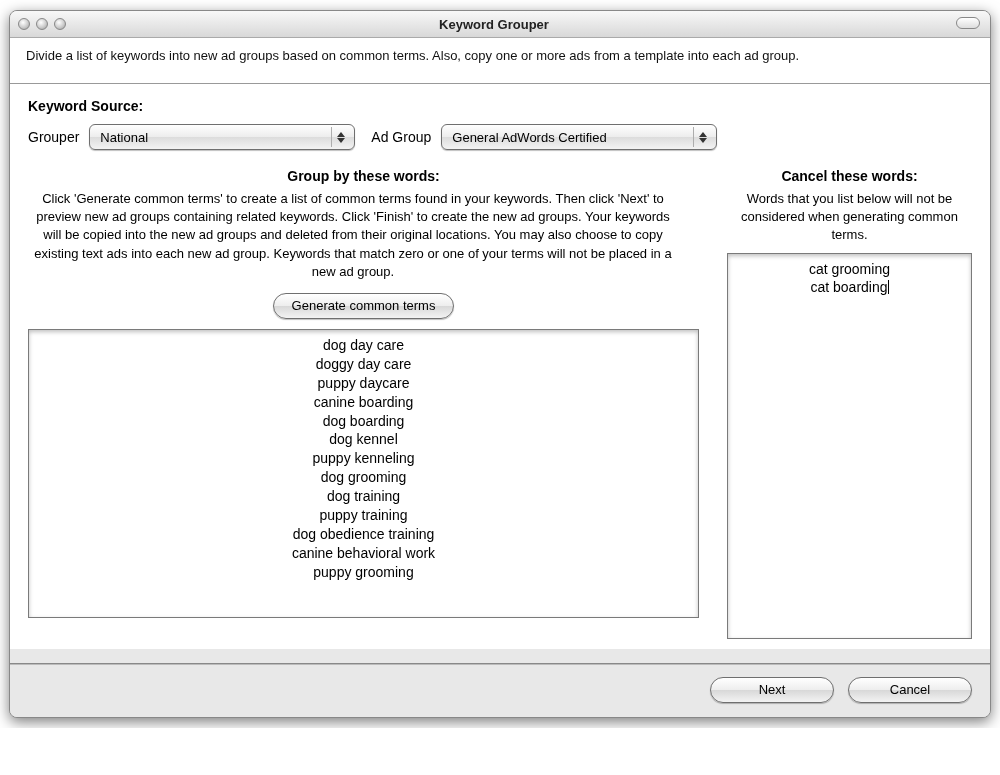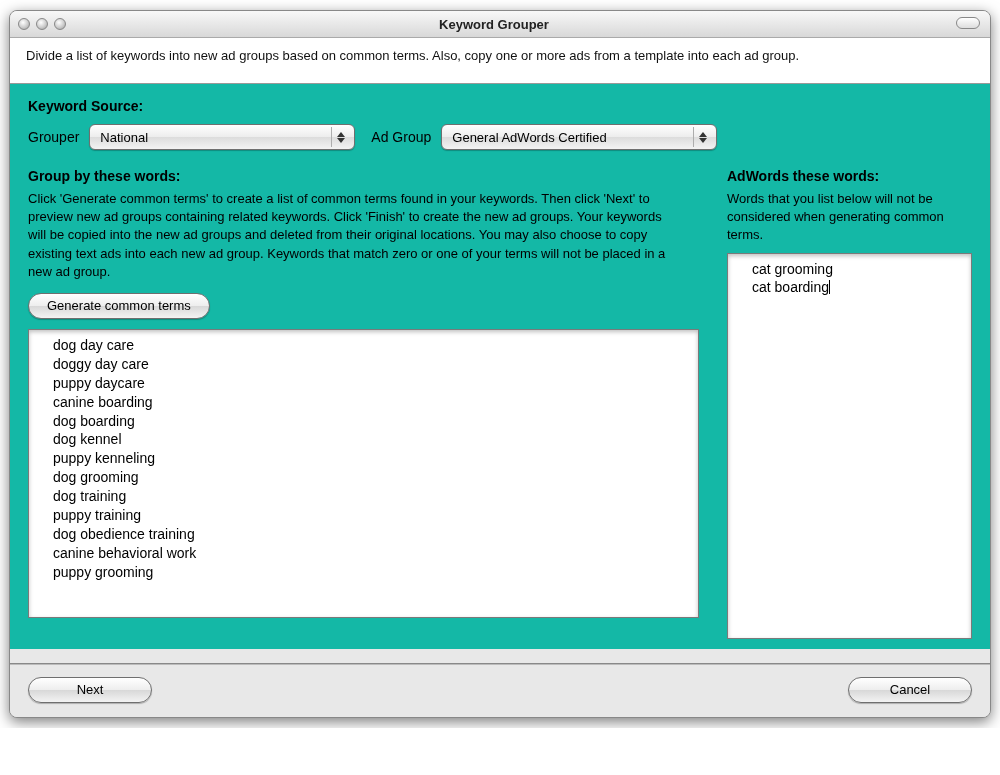--- a/index.html
+++ b/index.html
@@ -68,21 +68,21 @@
     font-weight: bold;
     font-size: 14px;
     margin-bottom: 4px;
   }
   .step-desc {
     font-size: 13px;
     color: #111;
   }
   .body {
     padding: 14px 18px 10px 18px;
-    background: #14b8a6;
+    background: #ffffff;
   }
   .source-label {
     font-weight: bold;
     font-size: 14px;
     margin-bottom: 10px;
   }
   .source-row {
     display: flex;
     align-items: center;
     gap: 10px;
@@ -121,20 +121,21 @@
     width: 0; height: 0;
     border-left: 4px solid transparent;
     border-right: 4px solid transparent;
   }
   .arrow-up { border-bottom: 5px solid #333; }
   .arrow-down { border-top: 5px solid #333; }
 
   .columns {
     display: flex;
     gap: 28px;
+    text-align: center;
   }
   .col-left {
     flex: 1 1 660px;
   }
   .col-right {
     flex: 0 0 245px;
   }
   .section-title {
     font-weight: bold;
     font-size: 14px;
@@ -187,21 +188,21 @@
   .footer-sep {
     height: 1px;
     background: #bbb;
     border-top: 1px solid #888;
     margin-top: 14px;
   }
   .footer {
     background: #e8e8e8;
     padding: 12px 18px 14px 18px;
     display: flex;
-    justify-content: space-between;
+    justify-content: flex-end;
     gap: 14px;
   }
   .footer .pill-button {
     margin: 0;
     min-width: 86px;
     text-align: center;
   }
 </style>
 </head>
 <body>
@@ -261,21 +262,21 @@
 puppy kenneling
 dog grooming
 dog training
 puppy training
 dog obedience training
 canine behavioral work
 puppy grooming</div>
       </div>
 
       <div class="col-right">
-        <div class="section-title">AdWords these words:</div>
+        <div class="section-title">Cancel these words:</div>
         <div class="section-desc">Words that you list below will not be considered when generating common terms.</div>
         <div class="textarea-box tb-right"><span>cat grooming
 cat boarding</span><span class="caret"></span></div>
       </div>
 
     </div>
 
   </div>
 
   <div class="footer-sep"></div>

